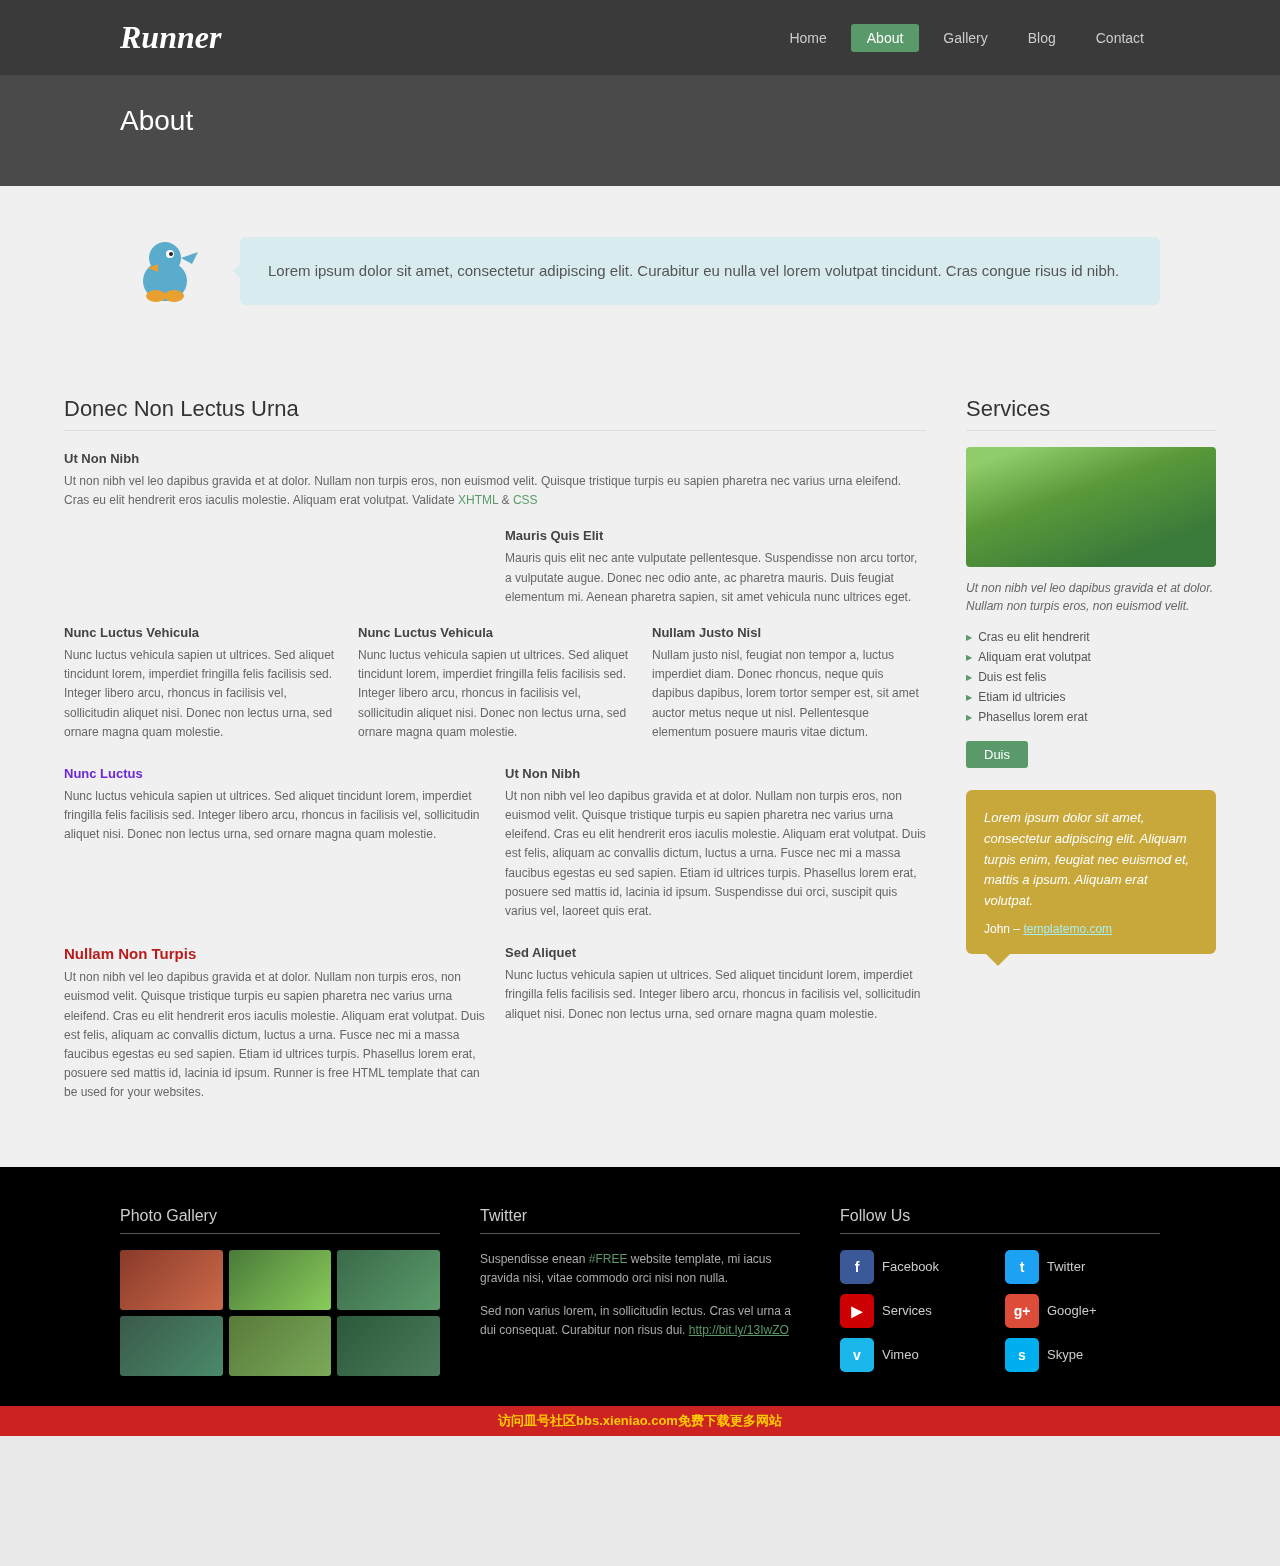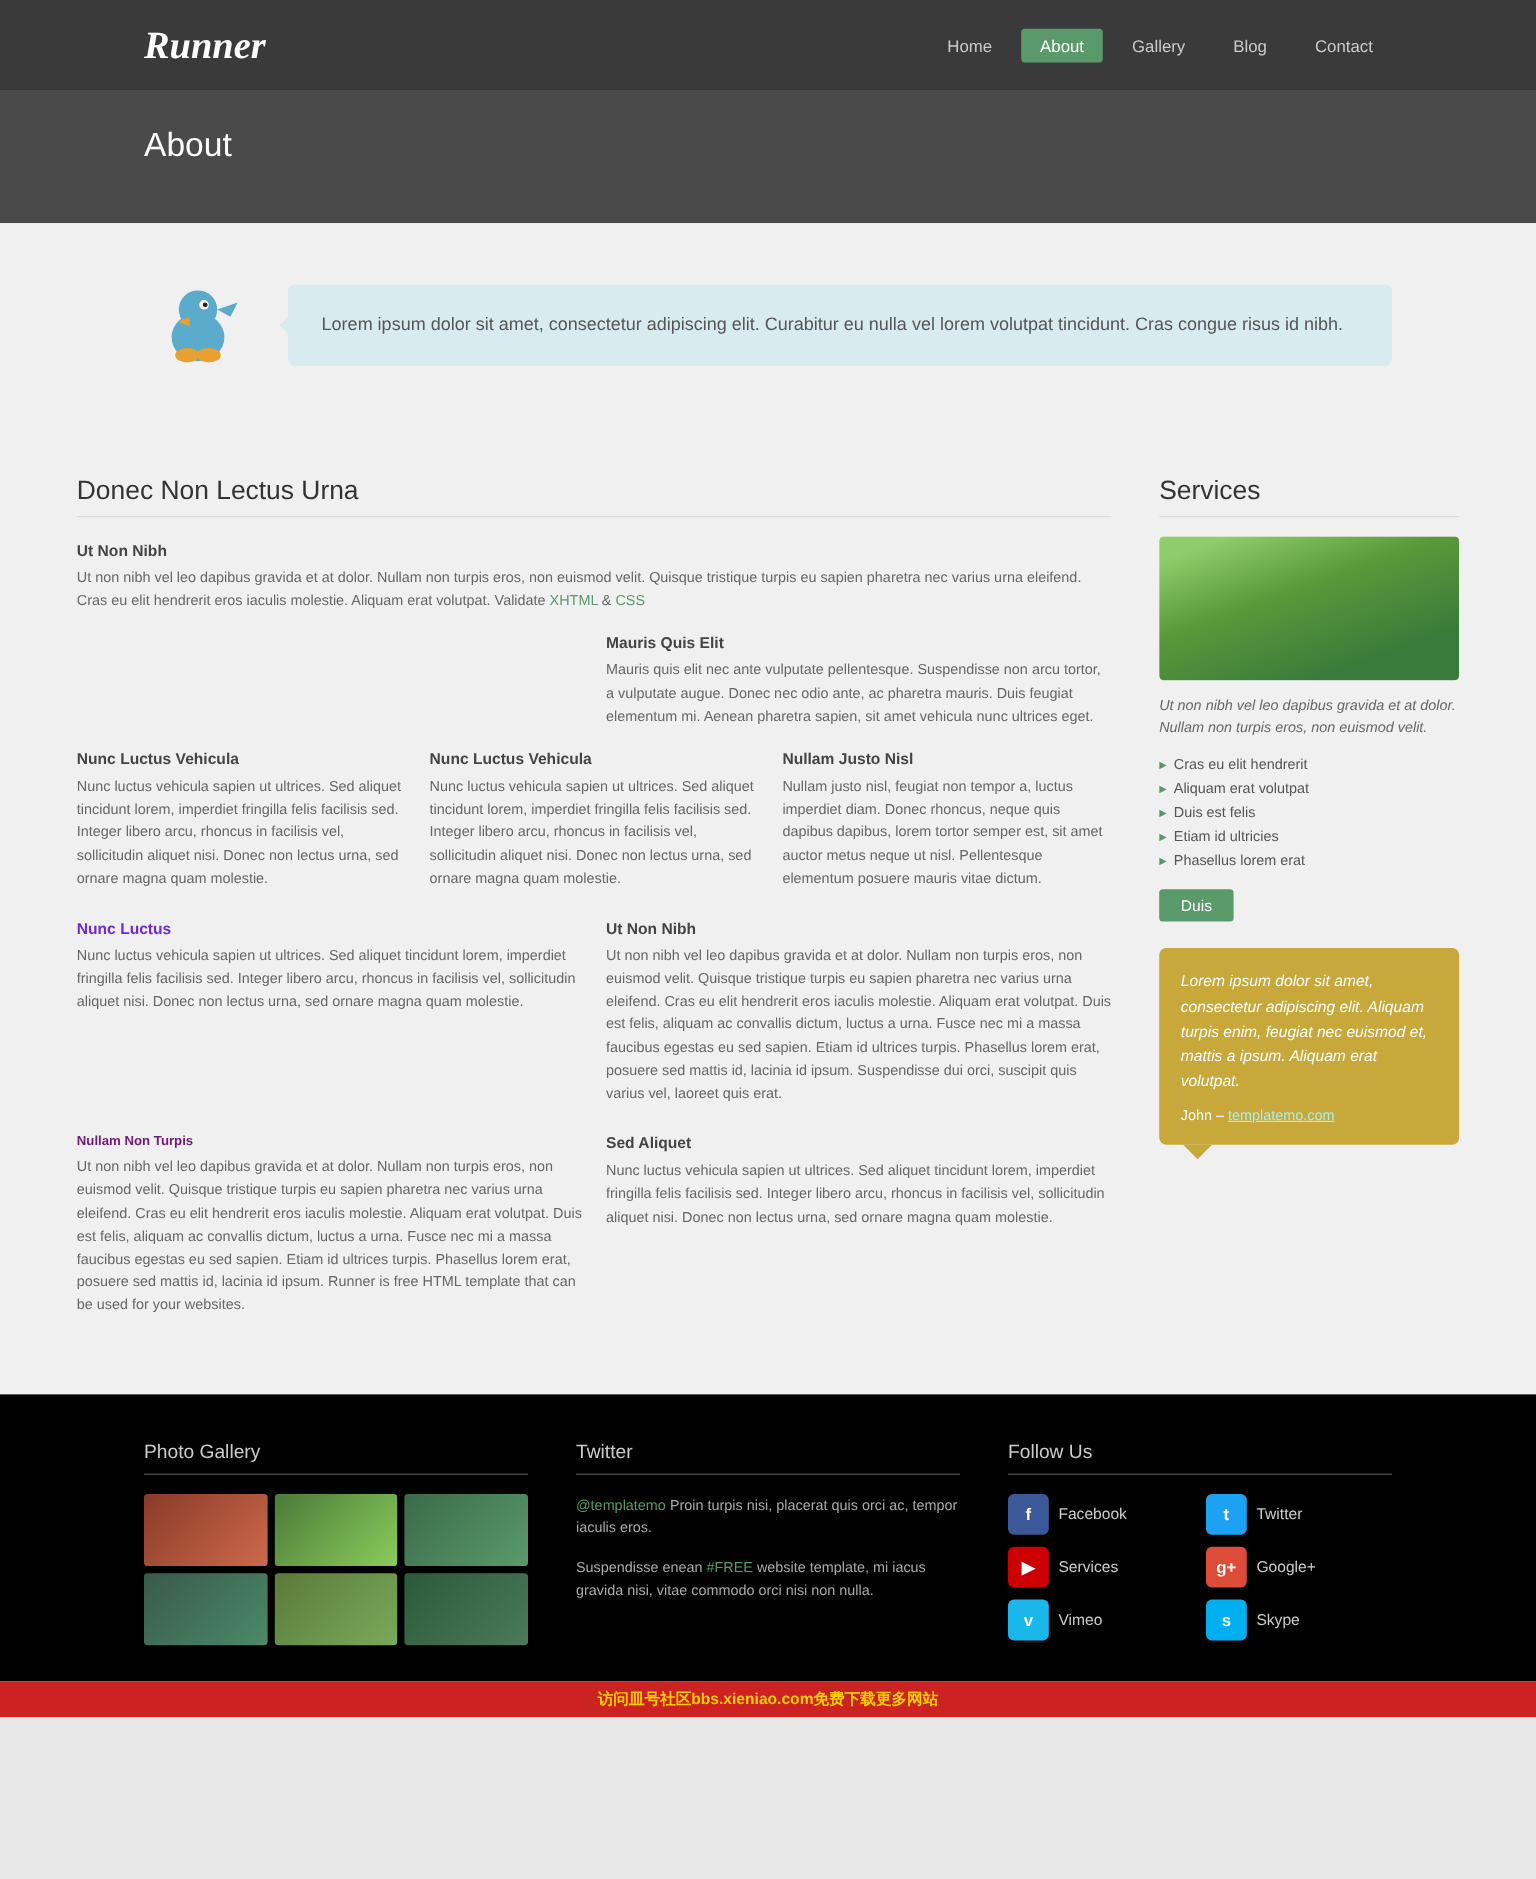--- a/index.html
+++ b/index.html
@@ -150,21 +150,21 @@
         <p style="font-size:12px;color:#666;line-height:1.6;">Nunc luctus vehicula sapien ut ultrices. Sed aliquet tincidunt lorem, imperdiet fringilla felis facilisis sed. Integer libero arcu, rhoncus in facilisis vel, sollicitudin aliquet nisi. Donec non lectus urna, sed ornare magna quam molestie.</p>
       </div>
       <div>
         <h3 style="font-size:13px;font-weight:bold;color:#444;margin-bottom:6px;">Ut Non Nibh</h3>
         <p style="font-size:12px;color:#666;line-height:1.6;">Ut non nibh vel leo dapibus gravida et at dolor. Nullam non turpis eros, non euismod velit. Quisque tristique turpis eu sapien pharetra nec varius urna eleifend. Cras eu elit hendrerit eros iaculis molestie. Aliquam erat volutpat. Duis est felis, aliquam ac convallis dictum, luctus a urna. Fusce nec mi a massa faucibus egestas eu sed sapien. Etiam id ultrices turpis. Phasellus lorem erat, posuere sed mattis id, lacinia id ipsum. Suspendisse dui orci, suscipit quis varius vel, laoreet quis erat.</p>
       </div>
     </div>
 
     <div class="section-grid-2" style="margin-top:18px;">
       <div>
-        <h3 style="font-size:11px;font-weight:bold;color:#701a75;margin-bottom:6px;">Nullam Non Turpis</h3>
+        <h3 style="font-size:15px;font-weight:bold;color:#b91c1c;margin-bottom:6px;">Nullam Non Turpis</h3>
         <p style="font-size:12px;color:#666;line-height:1.6;">Ut non nibh vel leo dapibus gravida et at dolor. Nullam non turpis eros, non euismod velit. Quisque tristique turpis eu sapien pharetra nec varius urna eleifend. Cras eu elit hendrerit eros iaculis molestie. Aliquam erat volutpat. Duis est felis, aliquam ac convallis dictum, luctus a urna. Fusce nec mi a massa faucibus egestas eu sed sapien. Etiam id ultrices turpis. Phasellus lorem erat, posuere sed mattis id, lacinia id ipsum. Runner is free HTML template that can be used for your websites.</p>
       </div>
       <div>
         <h3 style="font-size:13px;font-weight:bold;color:#444;margin-bottom:6px;">Sed Aliquet</h3>
         <p style="font-size:12px;color:#666;line-height:1.6;">Nunc luctus vehicula sapien ut ultrices. Sed aliquet tincidunt lorem, imperdiet fringilla felis facilisis sed. Integer libero arcu, rhoncus in facilisis vel, sollicitudin aliquet nisi. Donec non lectus urna, sed ornare magna quam molestie.</p>
       </div>
     </div>
   </div>
 
   <div id="right-col">
@@ -204,28 +204,28 @@
         <div class="gallery-thumb gallery-thumb-3"></div>
         <div class="gallery-thumb gallery-thumb-4"></div>
         <div class="gallery-thumb gallery-thumb-5"></div>
         <div class="gallery-thumb gallery-thumb-6"></div>
       </div>
     </div>
 
     <div class="footer-col twitter-col">
       <h3>Twitter</h3>
       <div class="tweet">
-        <span class="handle">@templatemo</span>
-        <span>Proin turpis nisi, placerat quis orci ac, tempor iaculis eros.</span>
-      </div>
-      <div class="tweet">
         <span>Suspendisse enean </span>
         <span class="hashtag">#FREE</span>
         <span> website template, mi iacus gravida nisi, vitae commodo orci nisi non nulla.</span>
       </div>
+      <div class="tweet">
+        <span>Sed non varius lorem, in sollicitudin lectus. Cras vel urna a dui consequat. Curabitur non risus dui.</span>
+        <a href="#" class="url">http://bit.ly/13IwZO</a>
+      </div>
     </div>
 
     <div class="footer-col">
       <h3>Follow Us</h3>
       <div class="follow-grid">
 
         <div class="follow-item">
           <div class="follow-icon icon-fb">f</div>
           <span>Facebook</span>
         </div>

